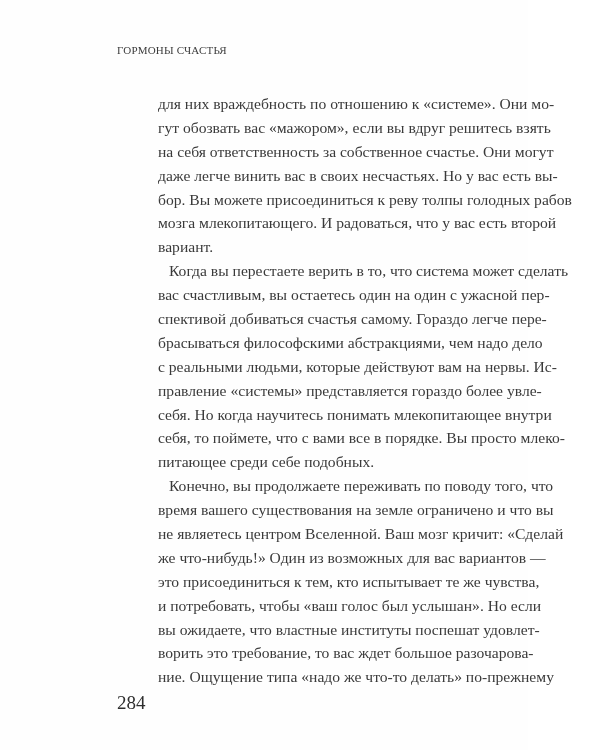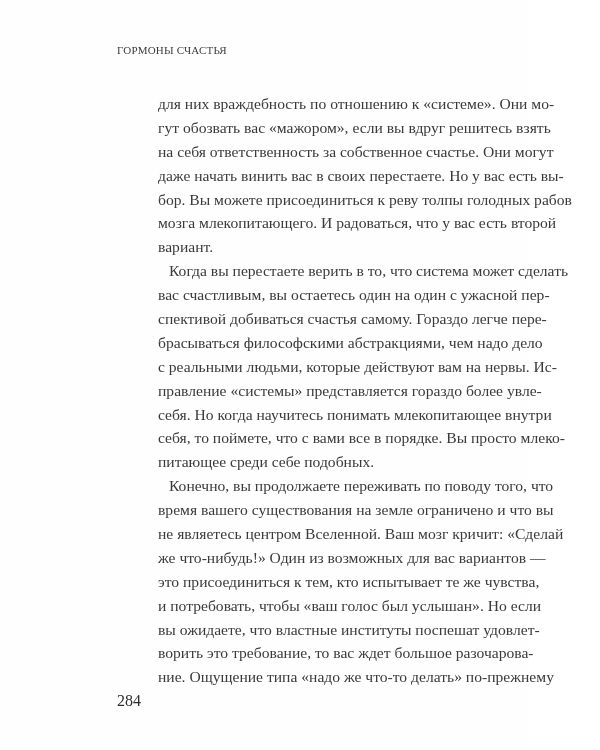--- a/index.html
+++ b/index.html
@@ -41,34 +41,34 @@
     text-align: justify;
     text-align-last: justify;
     margin-left: 41px;
   }
   .line.last { text-align-last: left; }
   .line.indent { padding-left: 11px; }
   .page-number {
     position: absolute;
     left: 117px; top: 692px;
     font-family: "Liberation Serif", serif;
-    font-size: 16px;
+    font-size: 19px;
     color: #2e2e2e;
   }
 </style>
 </head>
 <body>
 
 <div class="page">
   <div class="running-head">ГОРМОНЫ СЧАСТЬЯ</div>
   <div class="body-text" id="body-text">
       <span class="line">для них враждебность по отношению к «системе». Они мо-</span>
       <span class="line">гут обозвать вас «мажором», если вы вдруг решитесь взять</span>
       <span class="line">на себя ответственность за собственное счастье. Они могут</span>
-      <span class="line">даже начать винить вас в своих перестаете. Но у вас есть вы-</span>
+      <span class="line">даже легче винить вас в своих несчастьях. Но у вас есть вы-</span>
       <span class="line">бор. Вы можете присоединиться к реву толпы голодных рабов</span>
       <span class="line">мозга млекопитающего. И радоваться, что у вас есть второй</span>
       <span class="line last">вариант.</span>
       <span class="line indent">Когда вы перестаете верить в то, что система может сделать</span>
       <span class="line">вас счастливым, вы остаетесь один на один с ужасной пер-</span>
       <span class="line">спективой добиваться счастья самому. Гораздо легче пере-</span>
       <span class="line">брасываться философскими абстракциями, чем надо дело</span>
       <span class="line">с реальными людьми, которые действуют вам на нервы. Ис-</span>
       <span class="line">правление «системы» представляется гораздо более увле-</span>
       <span class="line">себя. Но когда научитесь понимать млекопитающее внутри</span>

